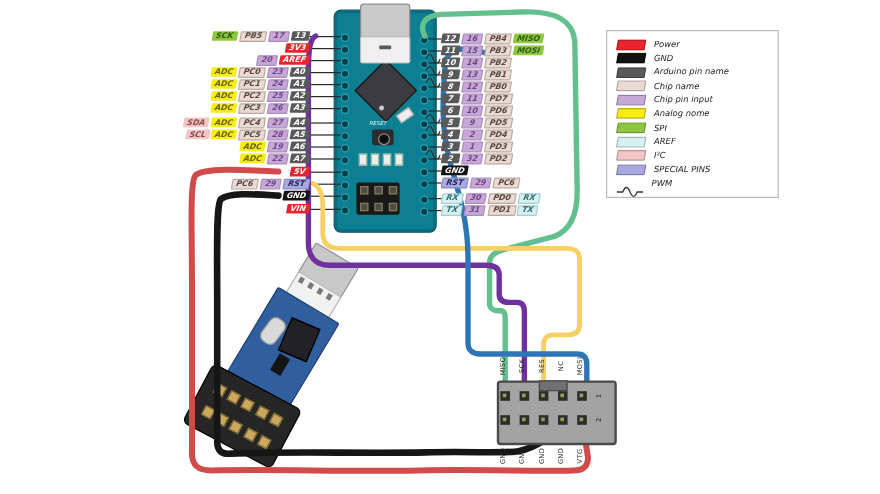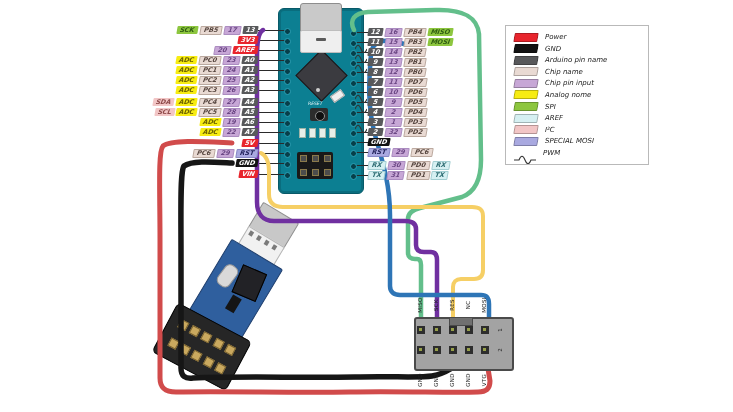--- a/index.html
+++ b/index.html
@@ -474,21 +474,21 @@
       <div class="lg-row">
         <span class="lg-sw" style="background: rgb(214, 240, 242);"></span>
         <span class="lg-label">AREF</span>
       </div>
       <div class="lg-row">
         <span class="lg-sw" style="background: rgb(242, 198, 198);"></span>
         <span class="lg-label">I²C</span>
       </div>
       <div class="lg-row">
         <span class="lg-sw" style="background: rgb(169, 169, 224);"></span>
-        <span class="lg-label">SPECIAL MOSI</span>
+        <span class="lg-label">SPECIAL PINS</span>
       </div>
       <div class="lg-row">
         <span class="lg-sw" style="border: none; transform: none;"><svg width="22" height="9" viewBox="0 0 22 9">
             <path d="M0,5 h5 C7,0 9,0 11,5 C13,10 15,10 17,5 h5" fill="none" stroke="#333" stroke-width="1.1"></path>
           </svg></span>
         <span class="lg-label">PWM</span>
       </div>
     </div>
 
 </div>

